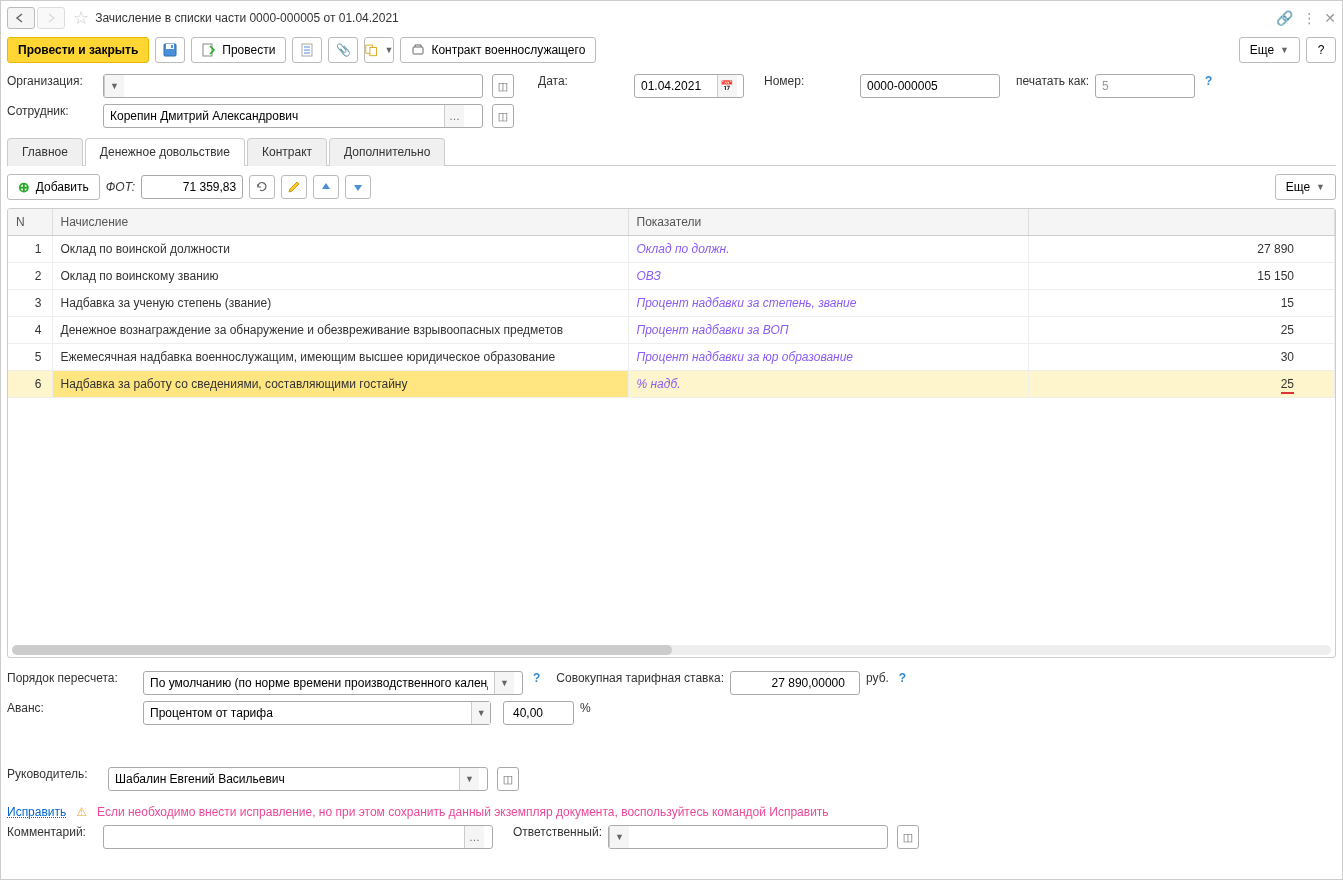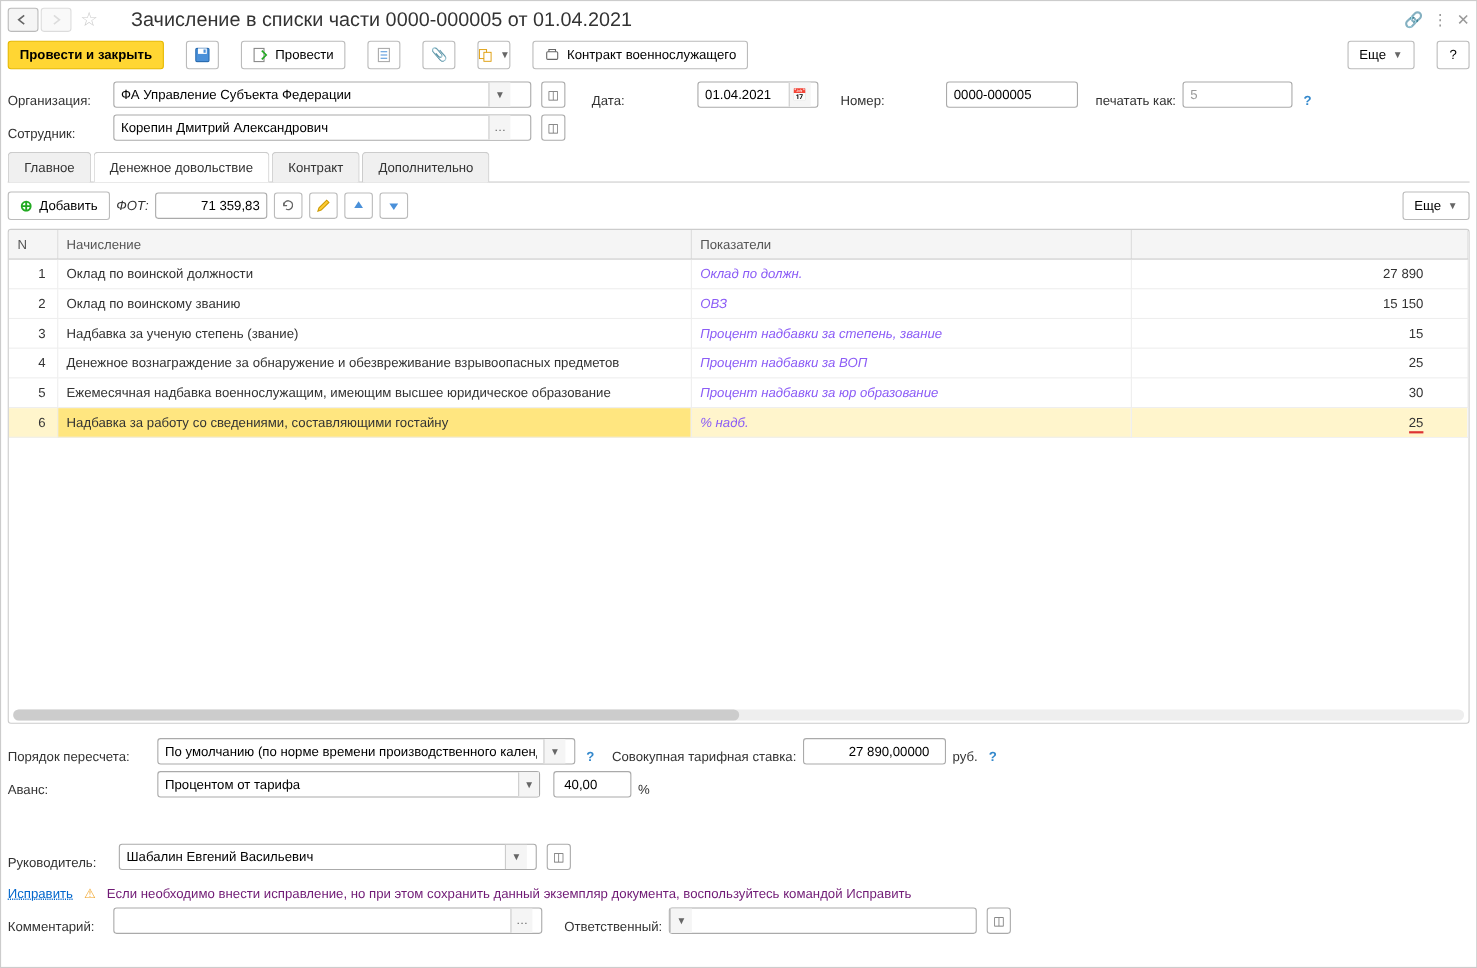--- a/index.html
+++ b/index.html
@@ -2,29 +2,29 @@
 <html><head>
 <meta charset="utf-8">
 <style>
 * { box-sizing: border-box; margin: 0; padding: 0; }
 body { font-family: Arial, sans-serif; font-size: 12px; color: #333; background: #fff; width: 1343px; height: 880px; overflow: hidden; }
 .window { border: 1px solid #ccc; width: 1343px; height: 880px; padding: 4px 6px; }
 .titlebar { display: flex; align-items: center; padding: 2px 0 6px 0; }
 .nav-btn { width: 28px; height: 22px; border: 1px solid #bbb; background: #f5f5f5; border-radius: 3px; display: inline-flex; align-items: center; justify-content: center; margin-right: 2px; cursor: pointer; }
 .nav-btn.disabled { opacity: 0.5; }
 .star-icon { margin: 0 6px; color: #ccc; font-size: 18px; }
-.title { font-size: 18px; color: #333; flex: 1; margin-left: 24px; }
+.title { font-size: 12px; color: #333; flex: 1; }
 .titlebar-right { display: flex; gap: 8px; align-items: center; }
 .titlebar-right .ticon { color: #999; font-size: 14px; cursor: pointer; }
-.toolbar { display: flex; align-items: flex-end; gap: 20px; padding: 2px 0 8px 0; }
+.toolbar { display: flex; align-items: flex-end; gap: 6px; padding: 2px 0 8px 0; }
 .btn { height: 26px; border: 1px solid #bbb; background: #fff; border-radius: 3px; padding: 0 10px; display: inline-flex; align-items: center; gap: 6px; cursor: pointer; font-size: 12px; }
 .btn-yellow { background: #ffd633; border-color: #e6b800; font-weight: bold; }
 .btn-icon { width: 30px; padding: 0; justify-content: center; }
 .flex-spacer { flex: 1; }
-.form-row { display: flex; align-items: flex-end; gap: 6px; padding: 3px 0; }
+.form-row { display: flex; align-items: flex-start; gap: 6px; padding: 3px 0; }
 .label { min-width: 90px; color: #333; }
 .input-wrap { display: flex; align-items: center; border: 1px solid #aaa; border-radius: 3px; height: 24px; background: #fff; }
 .input-wrap input { border: none; outline: none; padding: 0 6px; height: 22px; font-size: 12px; background: transparent; }
 .input-btn { width: 20px; height: 22px; border-left: 1px solid #ccc; display: flex; align-items: center; justify-content: center; cursor: pointer; color: #666; font-size: 11px; background: #f5f5f5; }
 .input-btn:first-of-type { border-left: 1px solid #ccc; }
 .ext-btn { width: 22px; height: 24px; border: 1px solid #aaa; border-radius: 3px; margin-left: 3px; display: flex; align-items: center; justify-content: center; cursor: pointer; color: #666; font-size: 11px; background: #fff; }
 .tabs { display: flex; border-bottom: 1px solid #ccc; margin-top: 6px; }
 .tab { padding: 6px 14px; border: 1px solid #ccc; border-bottom: none; background: #f0f0f0; border-radius: 4px 4px 0 0; margin-right: 2px; cursor: pointer; position: relative; top: 1px; }
 .tab.active { background: #fff; border-bottom: 1px solid #fff; font-weight: normal; }
 .subtoolbar { display: flex; align-items: center; gap: 6px; padding: 8px 0; }
@@ -44,21 +44,21 @@
 td.col-ind { font-style: italic; color: #8b5cf6; }
 td.col-val { text-align: right; padding-right: 40px; }
 tr.selected td { background: #fff5cc; }
 tr.selected td.col-name { background: #ffe680; }
 tr.selected td.col-val { position: relative; }
 .underline-red { border-bottom: 2px solid #d33; padding-bottom: 1px; }
 .scrollbar { position: absolute; bottom: 2px; left: 4px; right: 4px; height: 10px; background: #eee; border-radius: 5px; }
 .scrollbar-thumb { position: absolute; left: 0; width: 50%; height: 10px; background: #ccc; border-radius: 5px; }
 .bottom-form { padding-top: 10px; }
 .link { color: #0066cc; text-decoration: underline dotted; cursor: pointer; }
-.gray-text { color: #701a75; }
+.gray-text { color: #ec4899; }
 .warn-icon { color: #f0a020; margin: 0 4px; }
 .help-icon { color: #3388cc; cursor: pointer; font-weight: bold; margin-left: 4px; }
 .dropdown-caret { font-size: 9px; color: #666; }
 .separator { height: 18px; }
 .director-link { font-size: 12px; margin-left: 100px; margin-top: 3px;}
 svg { display: block; }
 </style>
 </head>
 <body>
 
@@ -132,33 +132,32 @@
         <span class="dropdown-caret">▼</span>
       </button>
     <button class="btn btn-icon">
         <span>?</span>
       </button>
   </div>
 
   <div class="form-row">
     <span class="label">Организация:</span>
     <div class="input-wrap" style="width:380px">
-        <input style="width: 340px;" value="ФА Управление Субъекта Федерации">
         <div class="input-btn">
           <span class="dropdown-caret">▼</span>
         </div>
       </div>
     <div class="ext-btn">◫</div>
     <span style="margin-left:18px" class="label">Дата:</span>
     <div class="input-wrap" style="width:110px">
         <input style="width: 82px;" value="01.04.2021">
         <div class="input-btn">📅</div>
       </div>
     <span style="margin-left:14px" class="label">Номер:</span>
-    <div class="input-wrap" style="width:120px">
+    <div class="input-wrap" style="width:140px">
         <input style="width: 110px;" value="0000-000005">
       </div>
     <span style="margin-left:10px">печатать как:</span>
     <div class="input-wrap" style="width:100px">
         <input class="gray-text" style="width: 90px; color: rgb(153, 153, 153);" value="5">
       </div>
     <span class="help-icon">?</span>
   </div>
 
   <div class="form-row">

